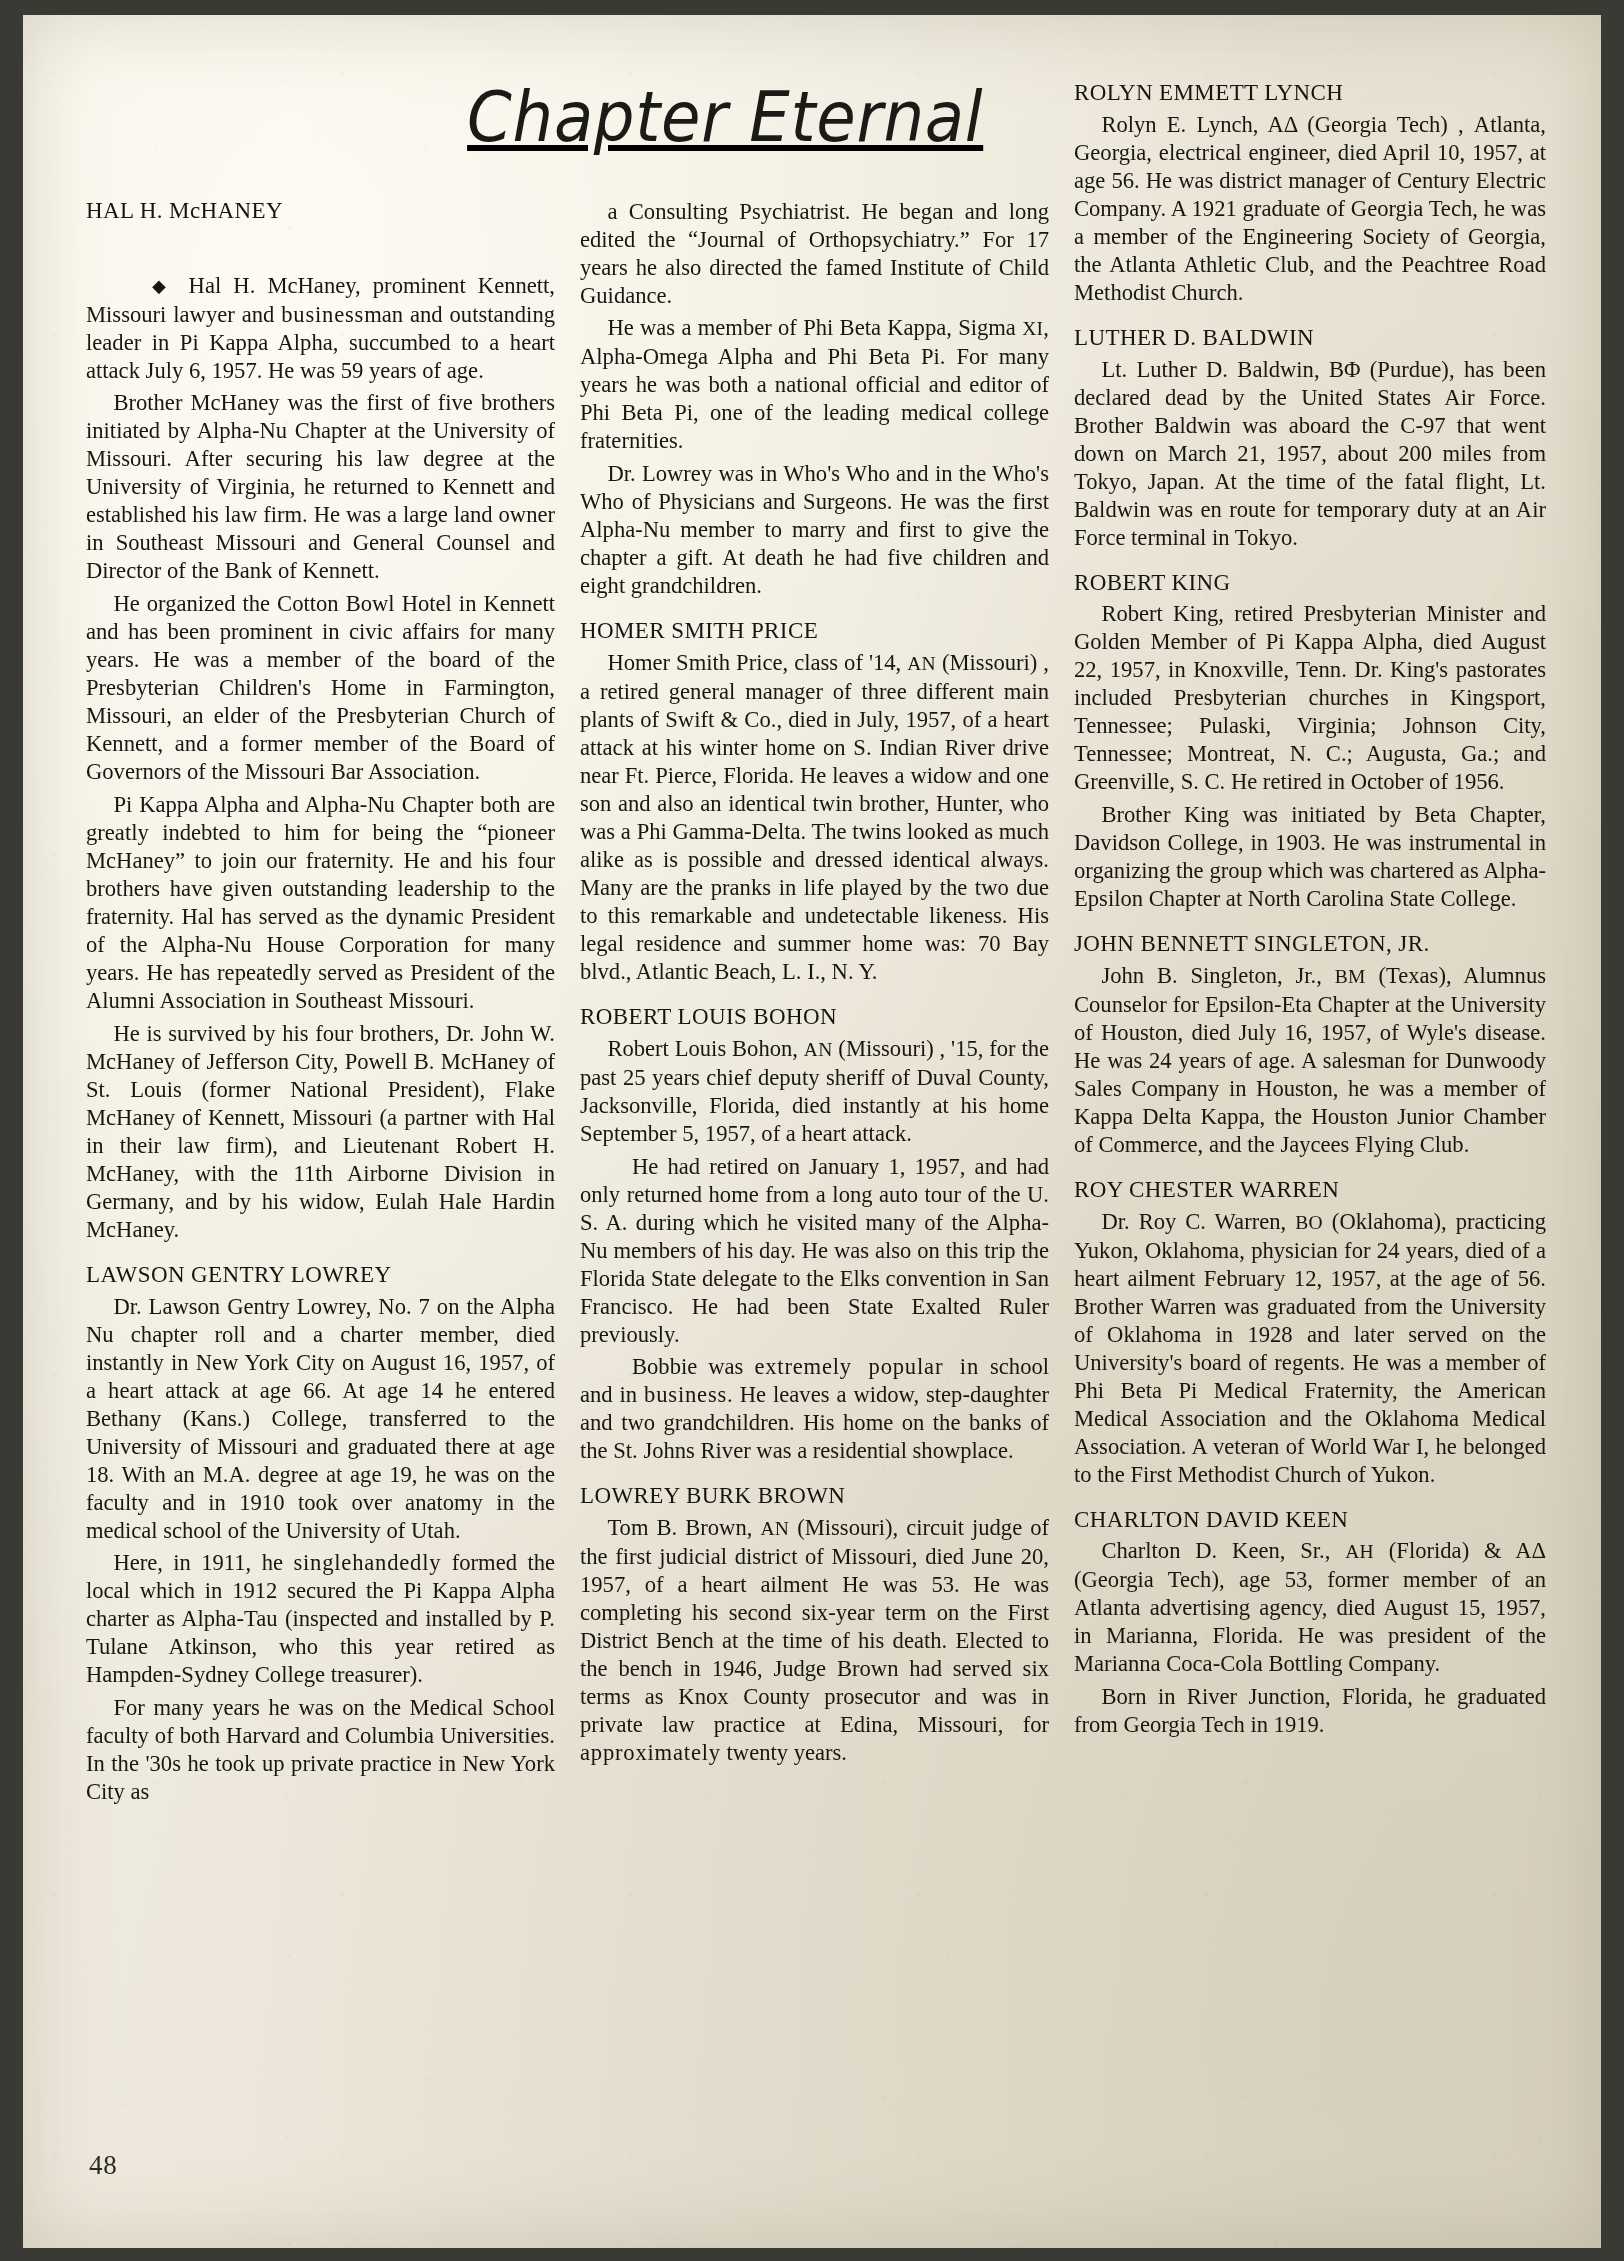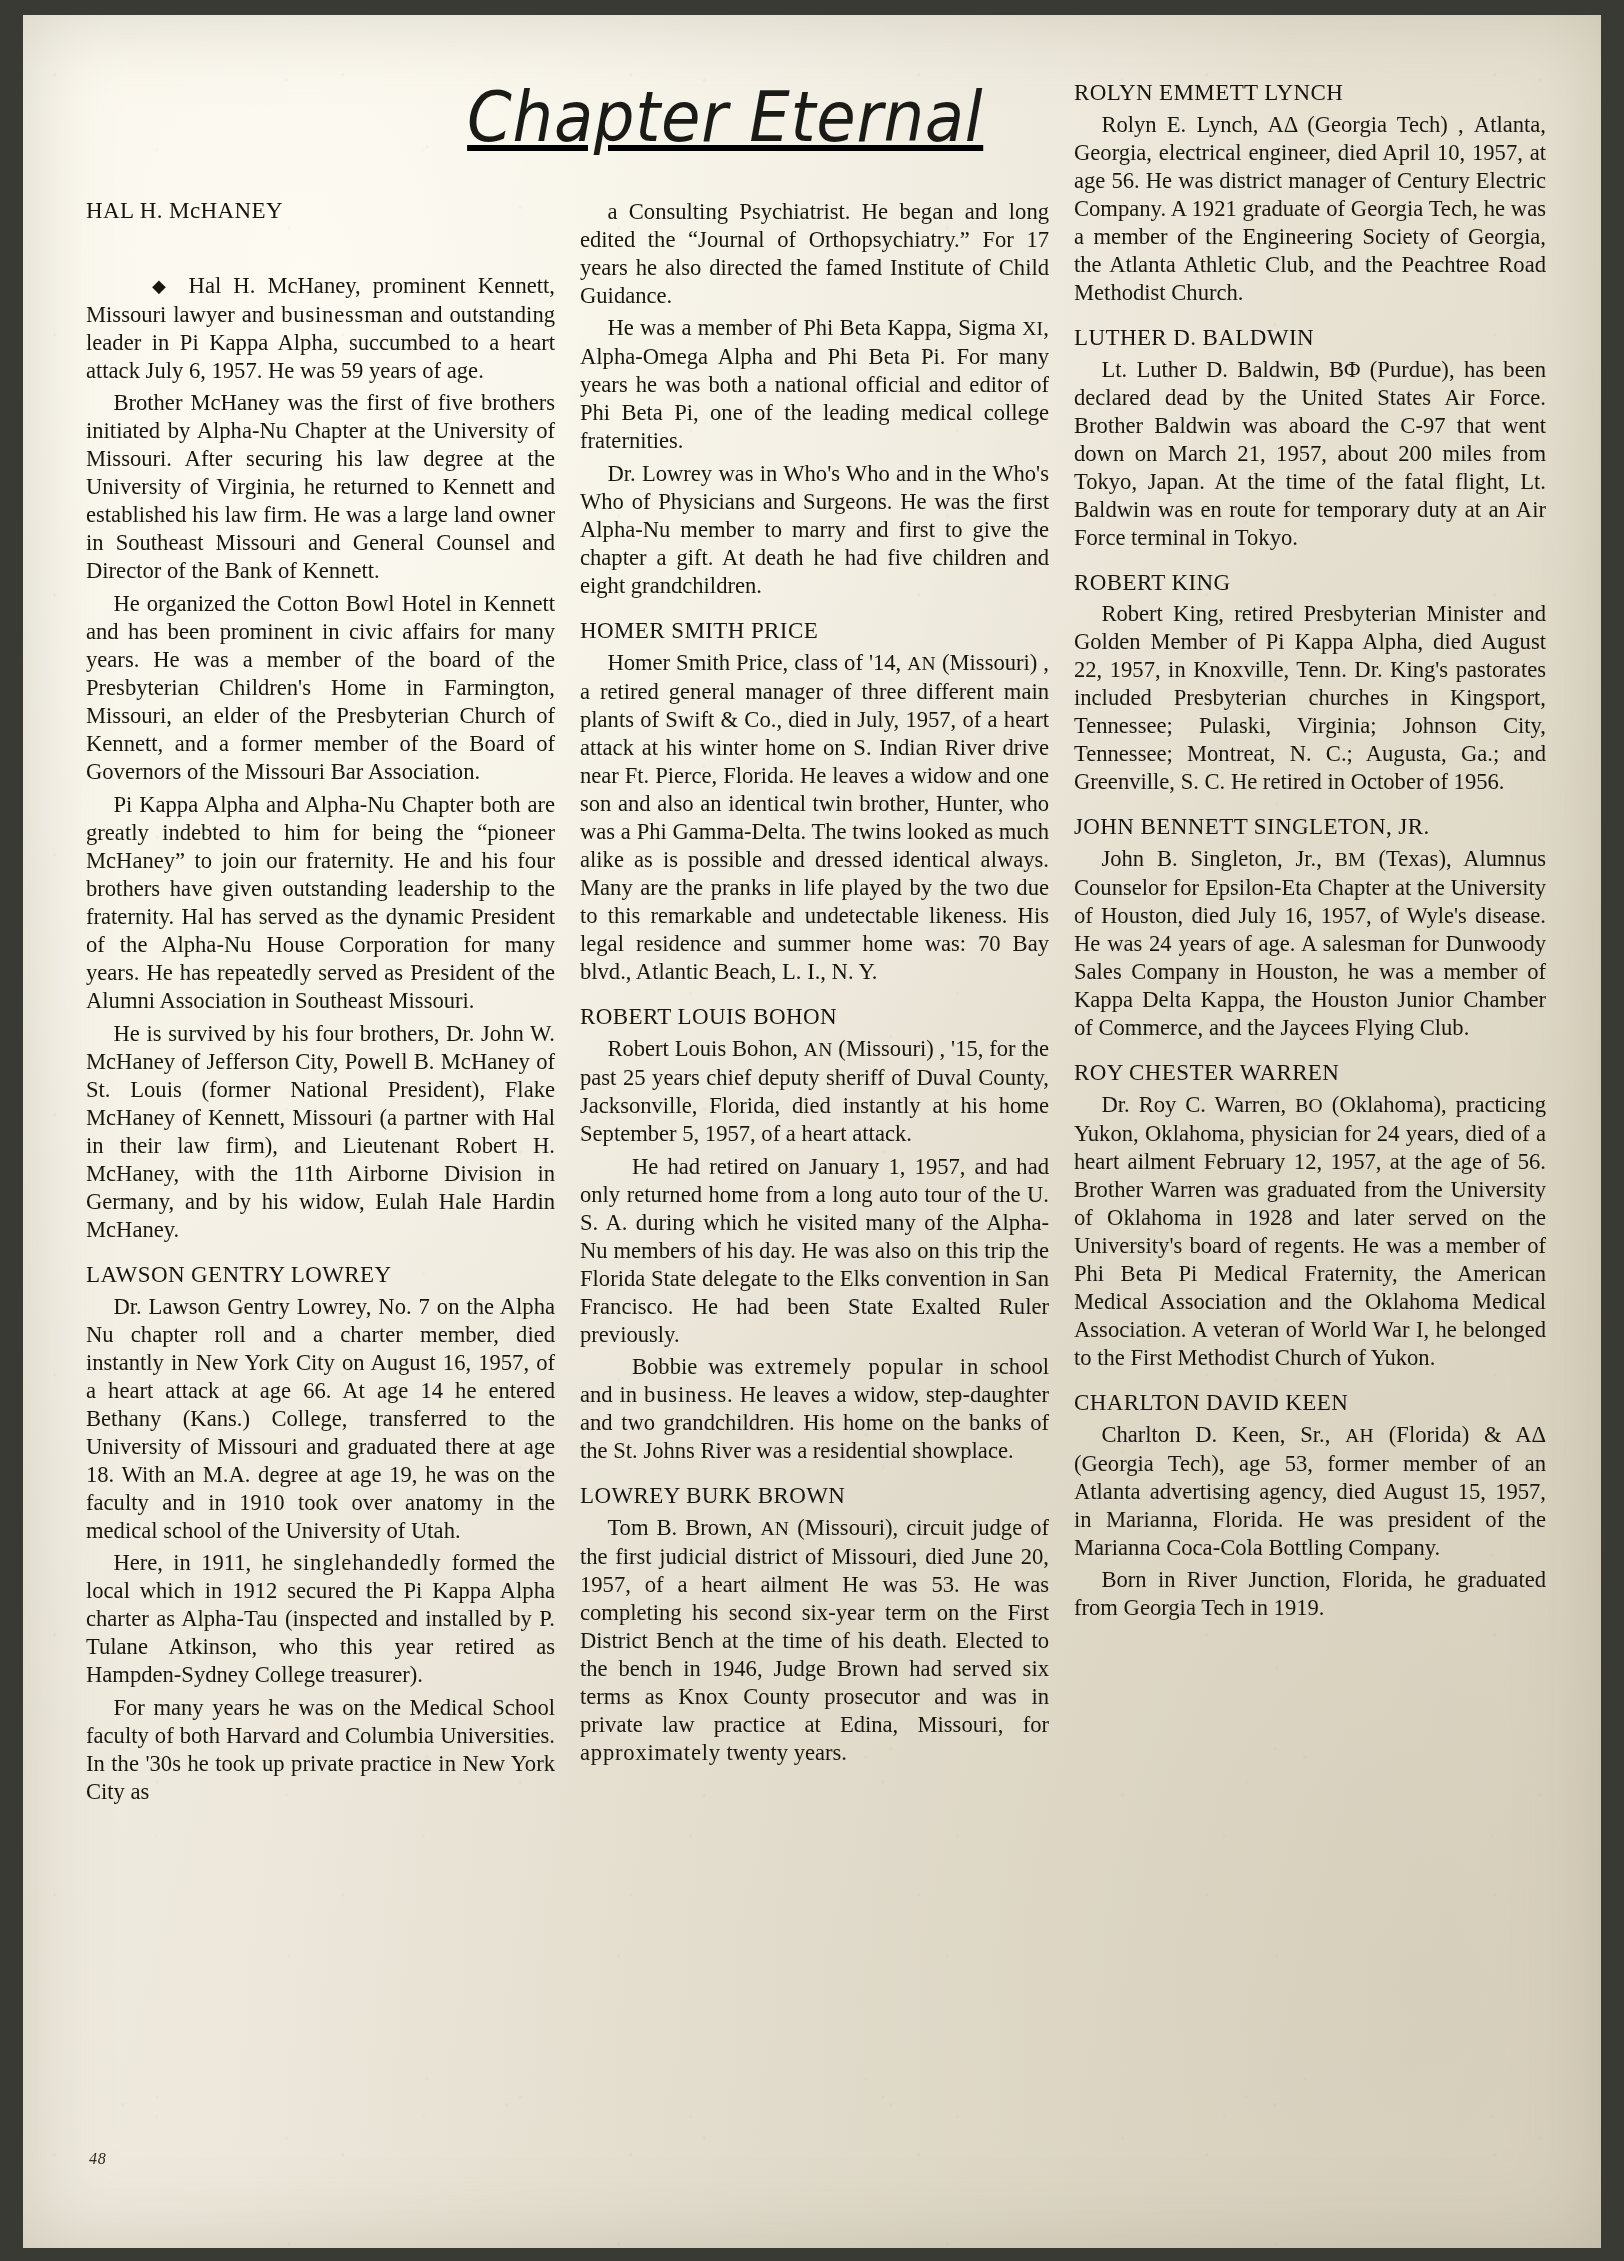--- a/index.html
+++ b/index.html
@@ -92,21 +92,21 @@
     font-size:18px;
     vertical-align:0.7px;
     letter-spacing:4.1px;
   }
   .sc{font-size:19.5px;letter-spacing:0.3px;}
   .loose{word-spacing:4.8px;letter-spacing:0.8px;}
 
   
   #folio{
     position:absolute;left:66px;top:2135px;
-    font-style:italic;font-size:16px;color:#2a2820;
+    font-size:27px;color:#2a2820;
     letter-spacing:0.7px;
   }
 
   
   #page *{text-rendering:optimizeLegibility;}
 </style>
 </head>
 <body>
 
 <div id="scan-frame">
@@ -160,20 +160,21 @@
             <div class="entry-name first">ROLYN EMMETT LYNCH</div>
             <p class="body">Rolyn E. Lynch, AΔ (Georgia Tech) , Atlanta, Georgia, electrical engineer, died April 10, 1957, at age 56. He was district manager of Century Electric Company. A 1921 graduate of Georgia Tech, he was a member of the Engineering Society of Georgia, the Atlanta Athletic Club, and the Peachtree Road Methodist Church.</p>
           </div>
           <div class="entry">
             <div class="entry-name">LUTHER D. BALDWIN</div>
             <p class="body">Lt. Luther D. Baldwin, BΦ (Purdue), has been declared dead by the United States Air Force. Brother Baldwin was aboard the C-97 that went down on March 21, 1957, about 200 miles from Tokyo, Japan. At the time of the fatal flight, Lt. Baldwin was en route for temporary duty at an Air Force terminal in Tokyo.</p>
           </div>
           <div class="entry">
             <div class="entry-name">ROBERT KING</div>
             <p class="body">Robert King, retired Presbyterian Minister and Golden Member of Pi Kappa Alpha, died August 22, 1957, in Knoxville, Tenn. Dr. King's pastorates included Presbyterian churches in Kingsport, Tennessee; Pulaski, Virginia; Johnson City, Tennessee; Montreat, N. C.; Augusta, Ga.; and Greenville, S. C. He retired in October of 1956.</p>
+            <p class="body">Brother King was initiated by Beta Chapter, Davidson College, in 1903. He was instrumental in organizing the group which was chartered as Alpha-Epsilon Chapter at North Carolina State College.</p>
           </div>
           <div class="entry">
             <div class="entry-name">JOHN BENNETT SINGLETON, JR.</div>
             <p class="body">John B. Singleton, Jr., <span class="sc">BM</span> (Texas), Alumnus Counselor for Epsilon-Eta Chapter at the University of Houston, died July 16, 1957, of Wyle's disease. He was 24 years of age. A salesman for Dunwoody Sales Company in Houston, he was a member of Kappa Delta Kappa, the Houston Junior Chamber of Commerce, and the Jaycees Flying Club.</p>
           </div>
           <div class="entry">
             <div class="entry-name">ROY CHESTER WARREN</div>
             <p class="body">Dr. Roy C. Warren, <span class="sc">BO</span> (Oklahoma), practicing Yukon, Oklahoma, physician for 24 years, died of a heart ailment February 12, 1957, at the age of 56. Brother Warren was graduated from the University of Oklahoma in 1928 and later served on the University's board of regents. He was a member of Phi Beta Pi Medical Fraternity, the American Medical Association and the Oklahoma Medical Association. A veteran of World War I, he belonged to the First Methodist Church of Yukon.</p>
           </div>
           <div class="entry">

